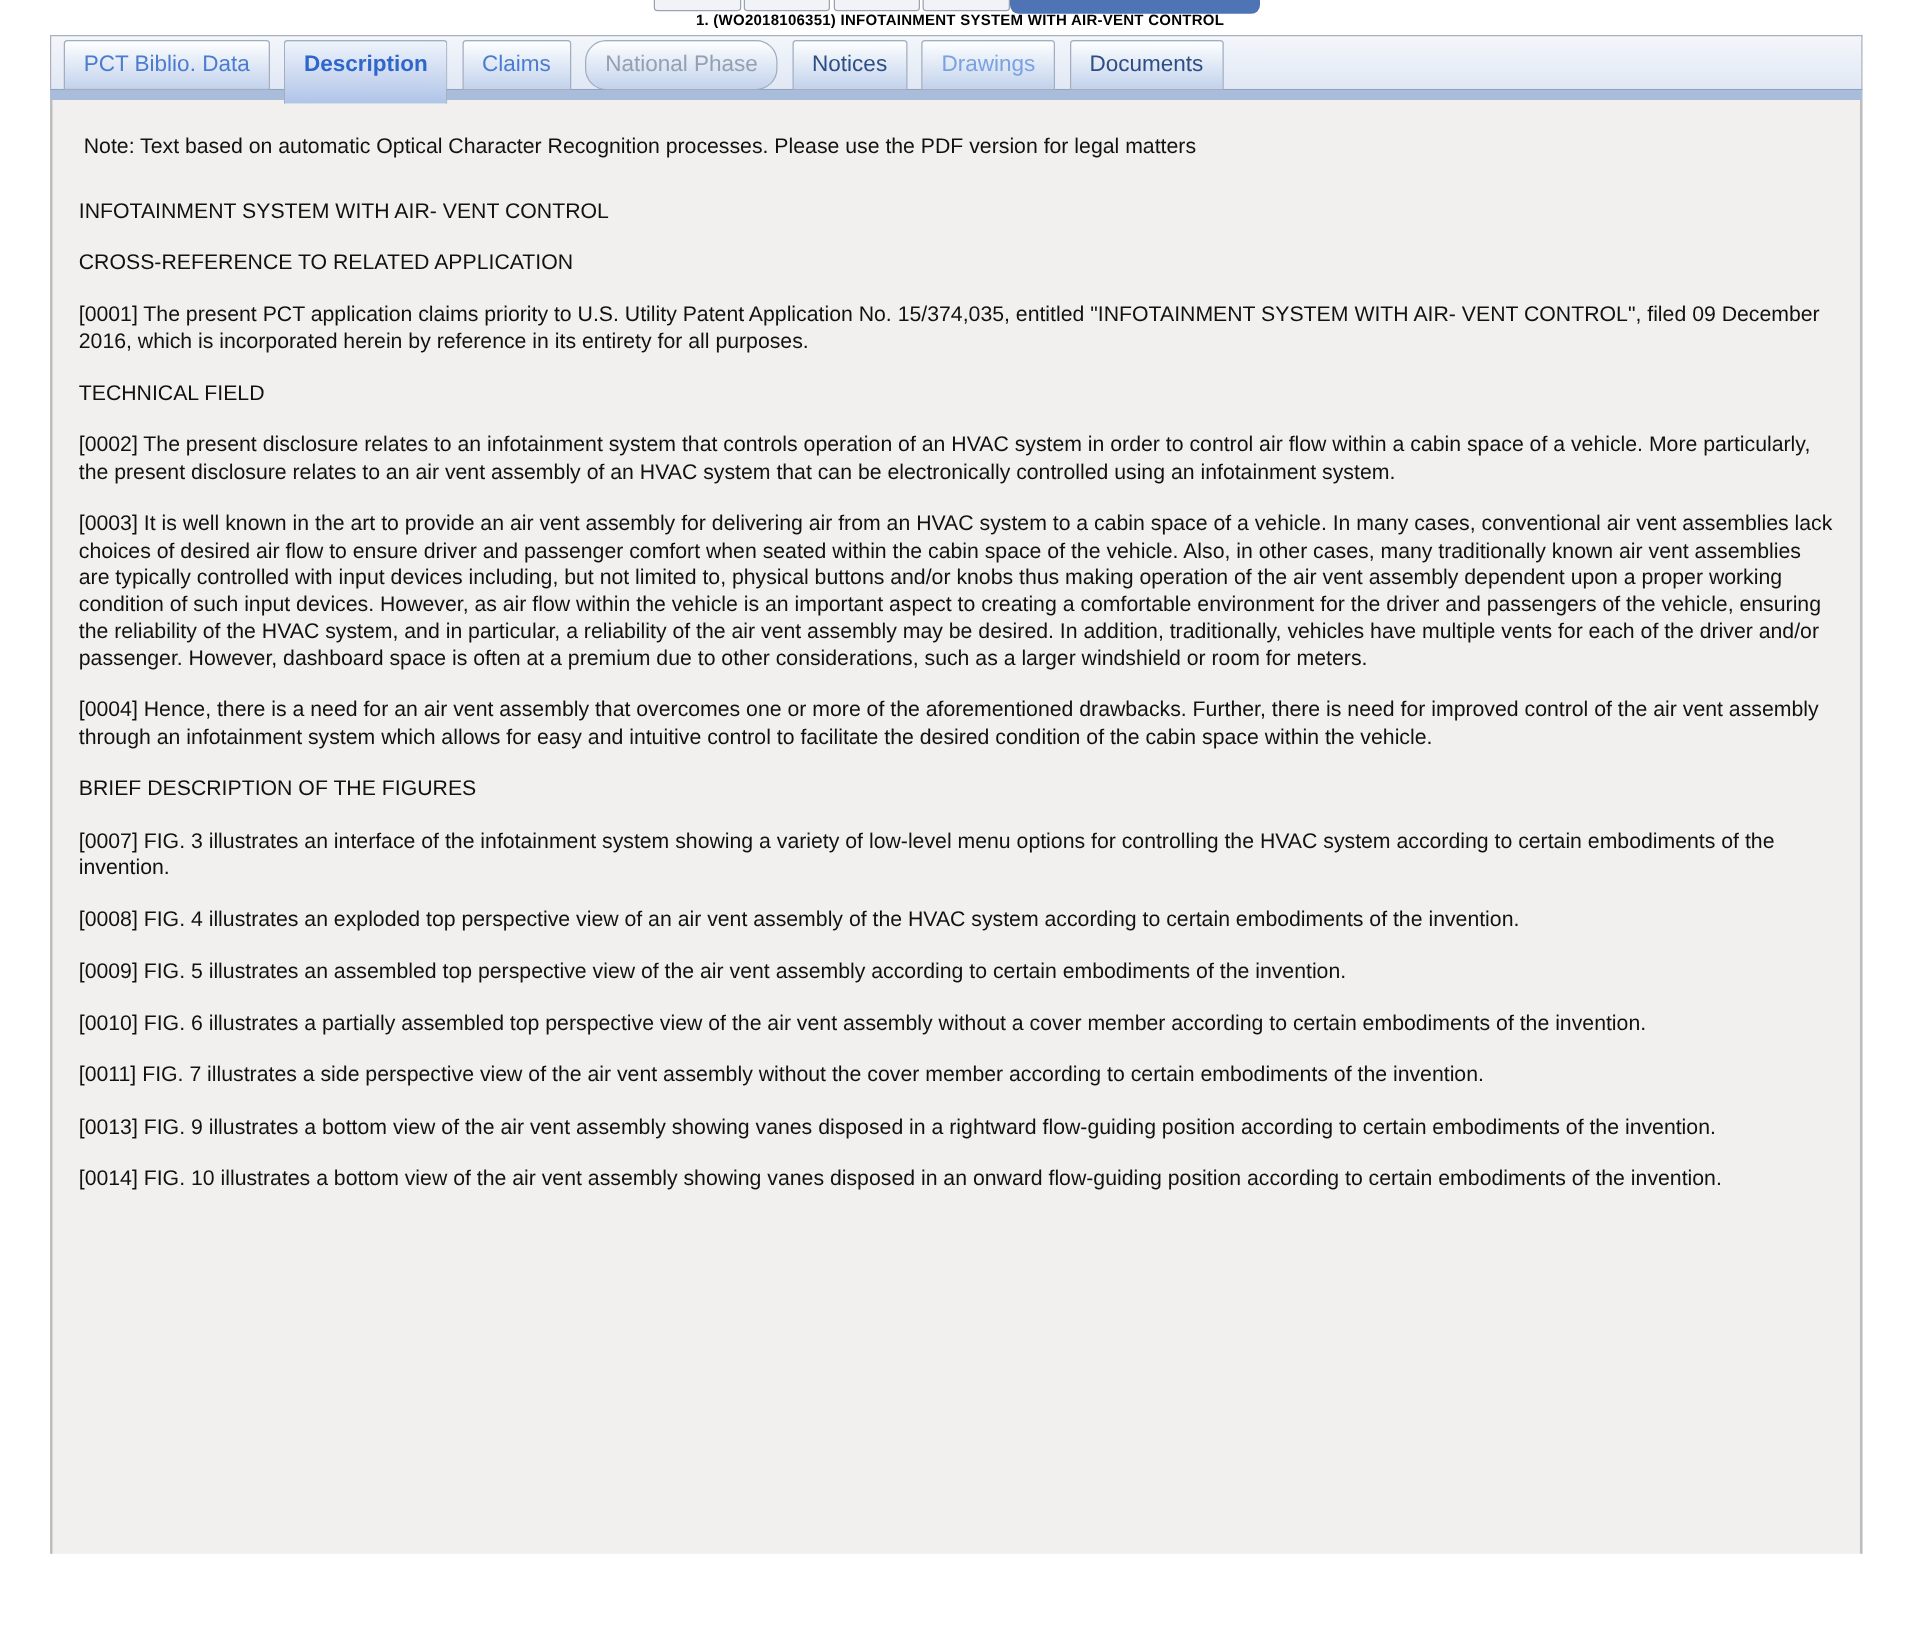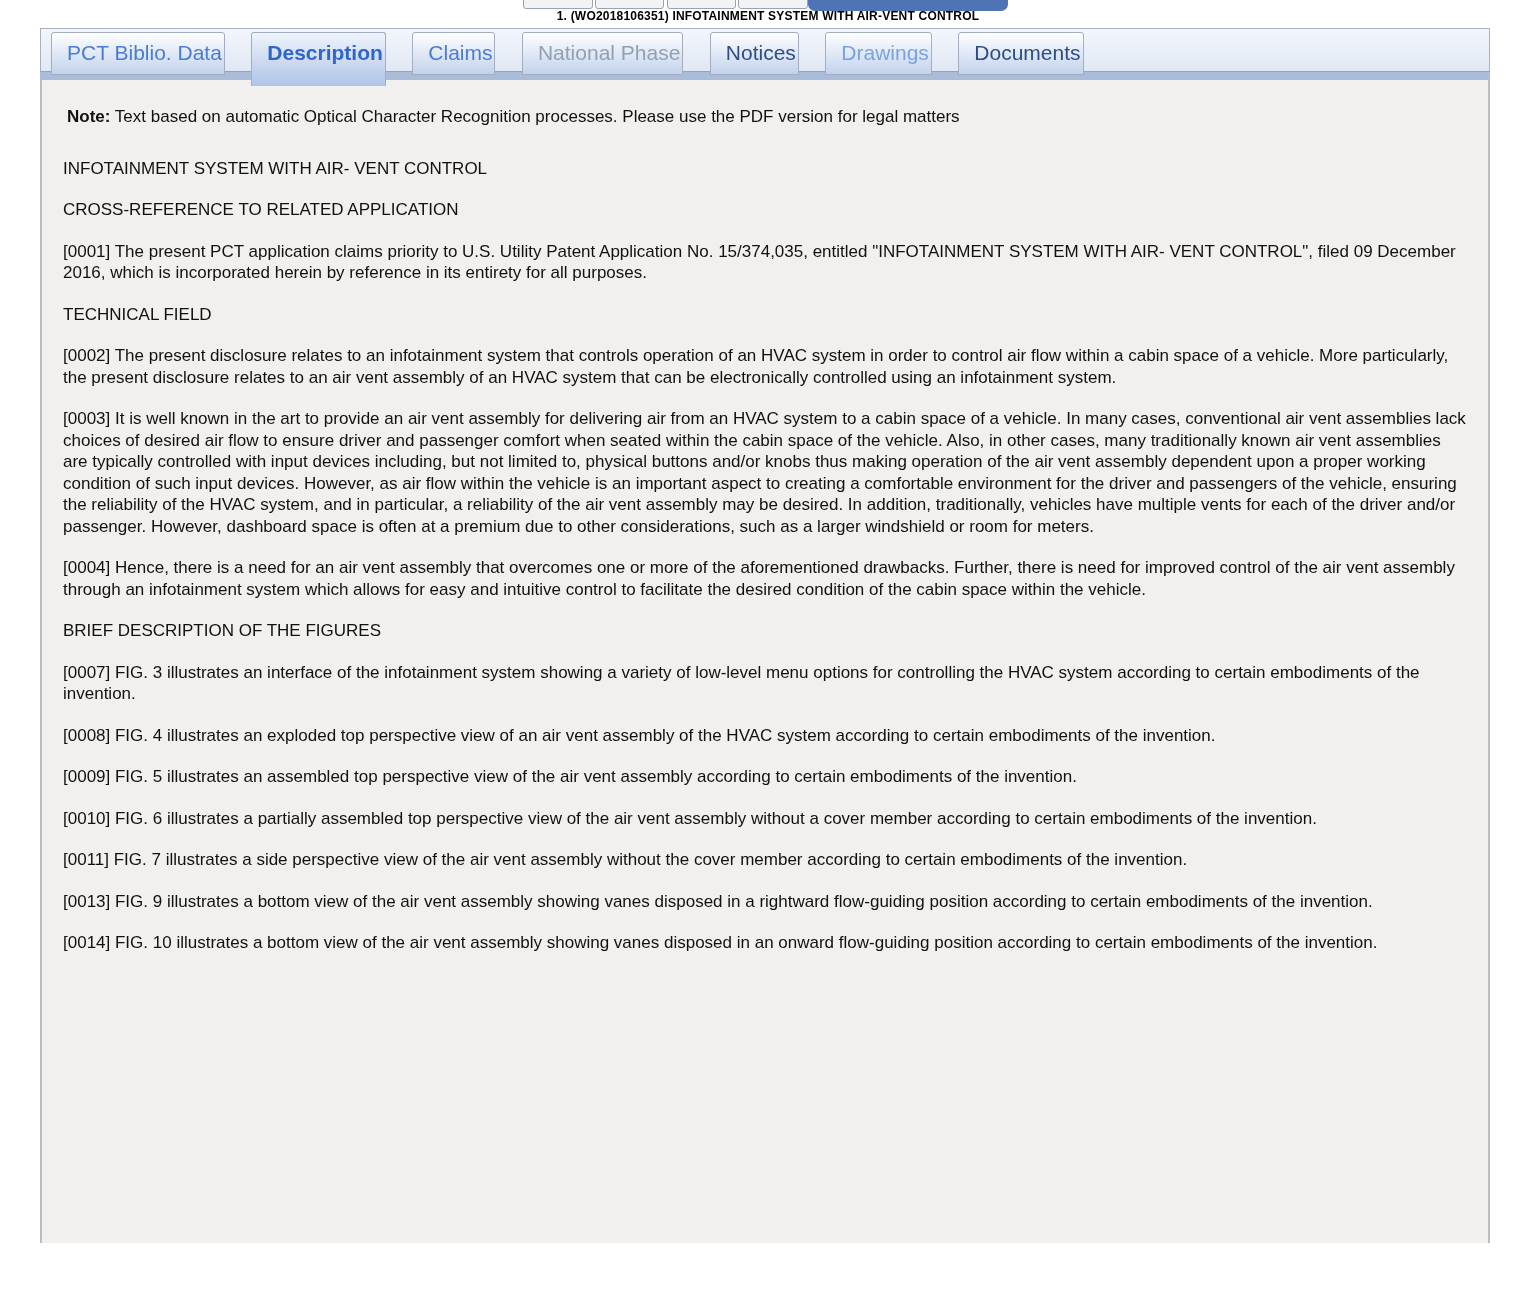--- a/index.html
+++ b/index.html
@@ -44,23 +44,23 @@
     background: linear-gradient(#f3f6fb, #e1e8f4);
     border: 1px solid #aab1bc;
     border-bottom: none;
     padding: 3px 0 0 10px;
     white-space: nowrap;
     z-index: 2;
   }
   .tab {
     display: inline-block;
     vertical-align: top;
-    font-size: 21px;
-    padding: 8px 2px 9px 15px;
-    margin-right: 22px;
+    font-size: 18px;
+    padding: 8px 15px 9px 15px;
+    margin-right: 7px;
     border: 1px solid #a2adc0;
     border-radius: 3px 3px 0 0;
     background: linear-gradient(#feffff, #c2d2ec);
     cursor: pointer;
   }
   .tab.active {
     font-weight: bold;
     border-bottom: none;
     padding-bottom: 21px;
     margin-bottom: -10px;
@@ -92,40 +92,40 @@
     padding: 26px 21px 10px 21px;
     overflow: hidden;
   }
   .content p {
     margin: 0 0 20px 0;
     font-size: 17px;
     line-height: 21.5px;
     color: #111111;
   }
   .ocr-note { padding-left: 4px; margin-bottom: 30px !important; }
-  .ocr-note b { font-weight: bold; text-align: right; }
+  .ocr-note b { font-weight: normal; text-align: right; }
 </style>
 </head>
 <body>
 
 <div class="top-strip">
   <div class="top-btn-sliver" style="left:523px; width:70px;"></div>
   <div class="top-btn-sliver" style="left:595px; width:69px;"></div>
   <div class="top-btn-sliver" style="left:667px; width:69px;"></div>
   <div class="top-btn-sliver" style="left:738px; width:70px;"></div>
   <div class="top-btn-active" style="left:808px; width:200px;"></div>
 </div>
 
 <div class="page-title">1. (WO2018106351) INFOTAINMENT SYSTEM WITH AIR-VENT CONTROL</div>
 
 <div class="tabstrip">
   <div class="tab" style="color: rgb(75, 124, 209);">PCT Biblio. Data</div>
   <div class="tab active" style="color: rgb(47, 102, 204);">Description</div>
   <div class="tab" style="color: rgb(75, 124, 209);">Claims</div>
-  <div class="tab disabled" style="color: rgb(147, 160, 180);">National Phase</div>
+  <div class="tab disabled" style="color: rgb(147, 160, 180); border-radius: 17px;">National Phase</div>
   <div class="tab" style="color: rgb(45, 77, 133);">Notices</div>
   <div class="tab" style="color: rgb(122, 162, 226);">Drawings</div>
   <div class="tab" style="color: rgb(45, 77, 133);">Documents</div>
 </div>
 <div class="bluebar"></div>
 
 <div class="content">
   <p class="ocr-note"><b>Note:</b><span> Text based on automatic Optical Character Recognition processes. Please use the PDF version for legal matters</span></p>
 
   <p>INFOTAINMENT SYSTEM WITH AIR- VENT CONTROL</p>

